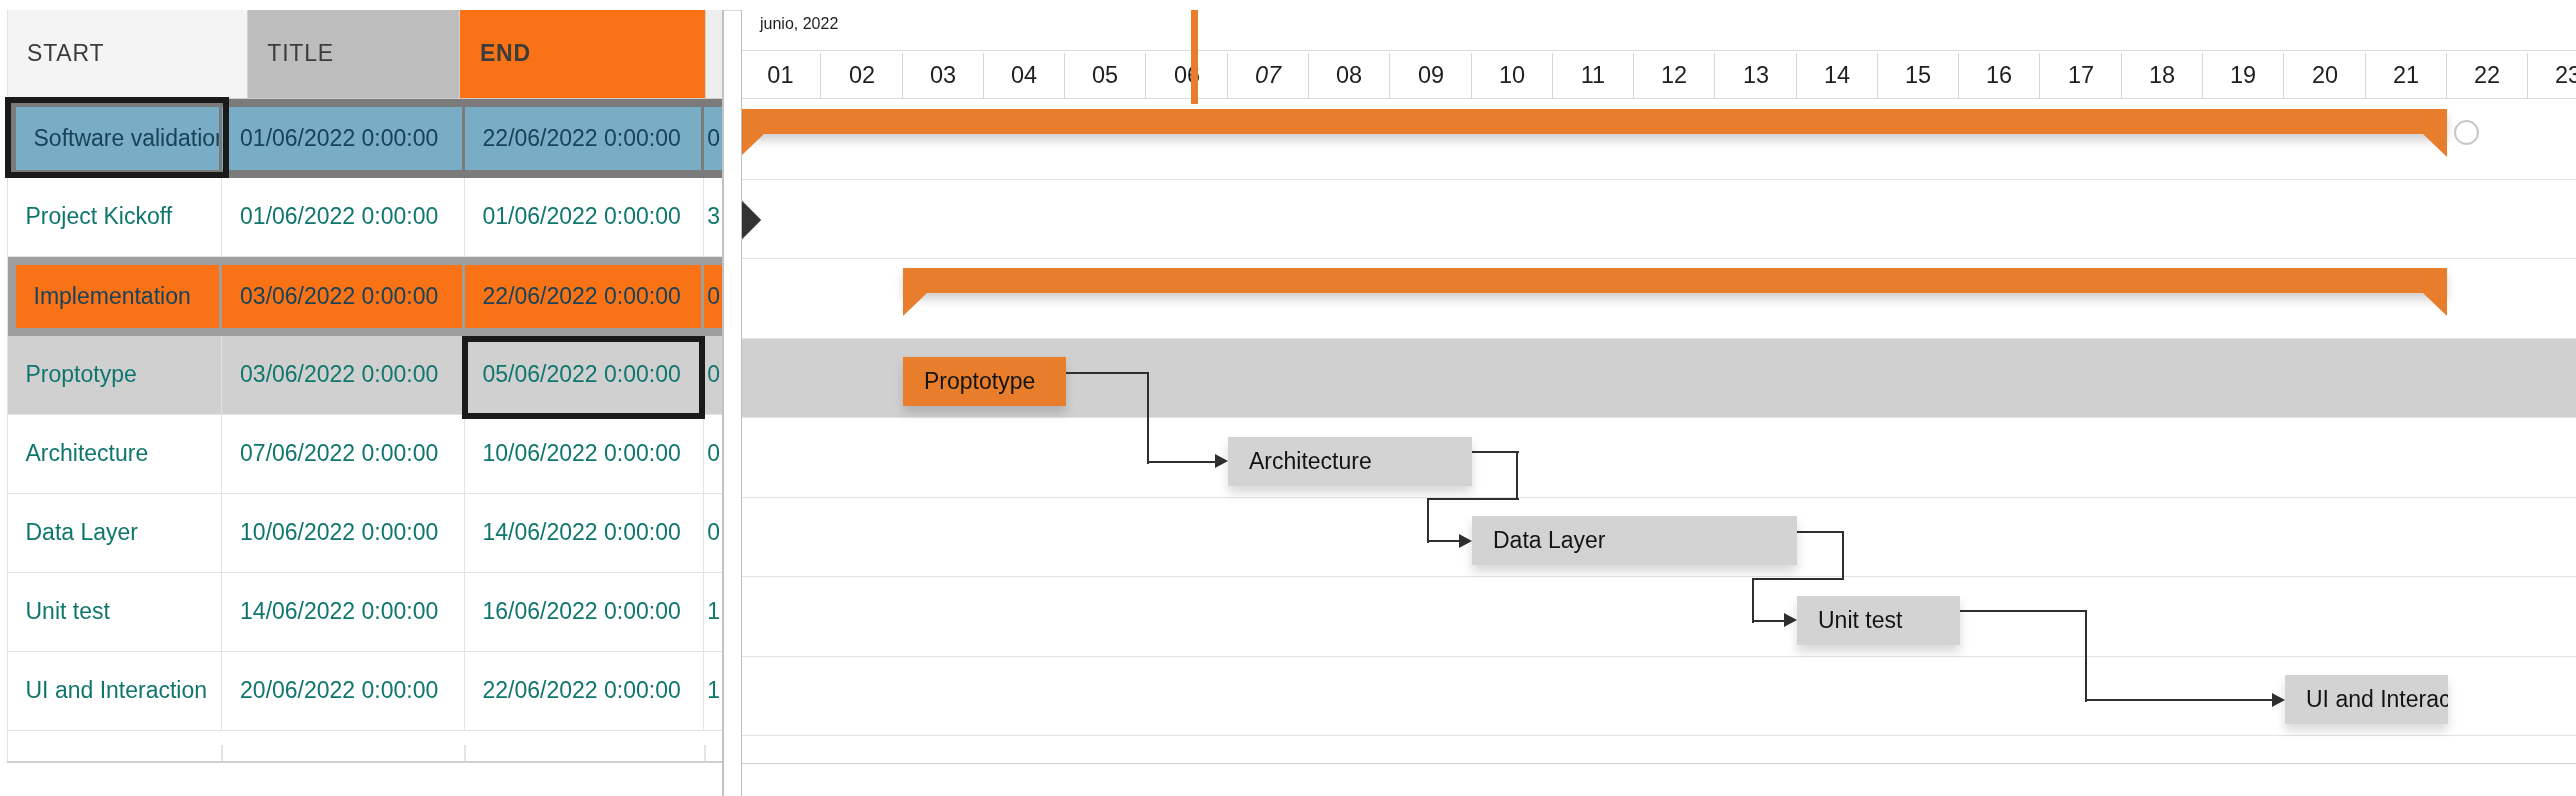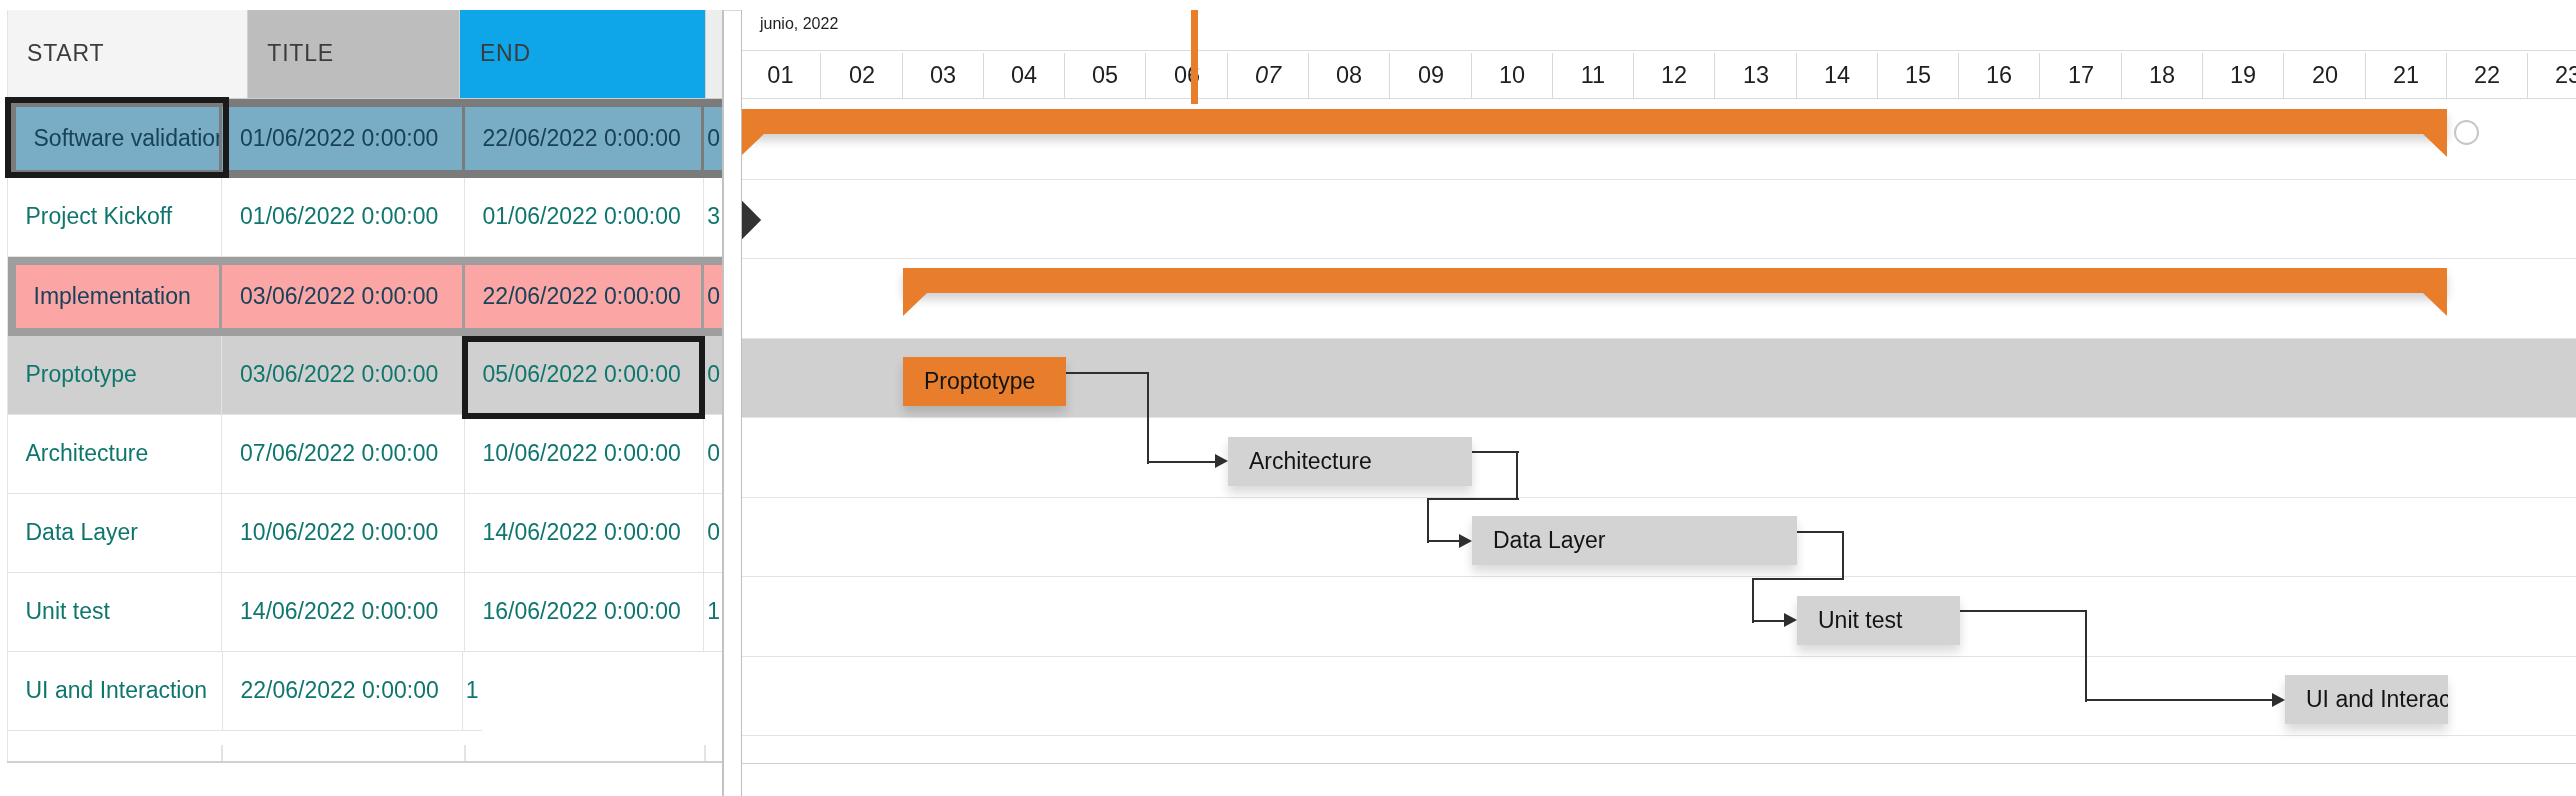--- a/index.html
+++ b/index.html
@@ -7,35 +7,35 @@
   #app{position:relative;width:2576px;height:796px;background:#fff;overflow:hidden;}
 
   .top-border{position:absolute;left:6.5px;top:9.7px;right:0;height:1.6px;background:#D8D8D8;}
 
   
   #grid-pane{position:absolute;left:6.5px;top:9.7px;width:717px;height:753px;border-left:1.6px solid #E3E3E3;box-sizing:border-box;background:#fff;}
   #grid-header{display:flex;height:89px;border-bottom:1.6px solid #CFCFCF;box-sizing:border-box;}
   .hcell{display:flex;align-items:center;padding-left:19.5px;font-size:23px;color:#3C3C3C;letter-spacing:0.8px;box-sizing:border-box;border-right:1.6px solid #D2D2D2;overflow:hidden;white-space:nowrap;}
   .hc0{width:215px;background:#BDBDBD;}
   .hc1{width:243px;background:#F4F4F4;}
-  .hc2{width:248px;background:#0ea5e9;}
+  .hc2{width:248px;background:#f97316;font-weight:bold;}
   .hc3{width:18px;background:#EDEDED;border-right:none;padding-left:0;}
 
   .grow{display:flex;height:79px;box-sizing:border-box;background:#fff;}
   .gcell{display:flex;align-items:center;padding-left:18px;font-size:23px;color:#0f766e;box-sizing:border-box;border-right:1.6px solid #E3E3E3;border-bottom:1.6px solid #E3E3E3;overflow:hidden;white-space:nowrap;}
   .gc0{width:215px;}
   .gc1{width:243px;}
   .gc2{width:240px;}
   .gc3{width:19.5px;border-right:none;padding-left:3.2px;}
 
   
   .sel .gcell{border-bottom-width:8px;border-top:8px solid;border-right-width:3.2px;}
   .sel .gc0{border-left:8px solid;}
   .sel-steel .gcell{background:#79ACC5;color:#17425A;border-color:#7B7B7B;}
-  .sel-light .gcell{background:#fca5a5;color:#17425A;border-color:#9E9E9E;}
+  .sel-light .gcell{background:#f97316;color:#17425A;border-color:#9E9E9E;}
   .row-gray .gcell{background:#D0D0D0;}
 
   .under-vline{position:absolute;width:1.6px;background:#E3E3E3;}
   .bottom-line{position:absolute;height:1.6px;background:#D0D0D0;}
   .focus-frame{position:absolute;border:6.5px solid #1A1A1A;box-sizing:border-box;background:transparent;z-index:30;}
 
   
   #splitter{position:absolute;left:722px;top:9.7px;width:1.6px;height:787px;background:#C2C2C2;z-index:5;}
 
   
@@ -117,20 +117,21 @@
           <div class="gcell gc3">0</div>
         </div>
         <div class="grow">
           <div class="gcell gc0">Unit test</div>
           <div class="gcell gc1">14/06/2022 0:00:00</div>
           <div class="gcell gc2">16/06/2022 0:00:00</div>
           <div class="gcell gc3">1</div>
         </div>
         <div class="grow">
           <div class="gcell gc0">UI and Interaction</div>
+          <div class="gcell gc1">20/06/2022 0:00:00</div>
           <div class="gcell gc2">22/06/2022 0:00:00</div>
           <div class="gcell gc3">1</div>
         </div>
       </div>
   </div>
 
   <div class="under-vline" style="left:221px;top:745px;height:18px;"></div>
   <div class="under-vline" style="left:464px;top:745px;height:18px;"></div>
   <div class="under-vline" style="left:704px;top:745px;height:18px;"></div>
   <div class="bottom-line" style="left:6.5px;top:761px;width:717px;"></div>

